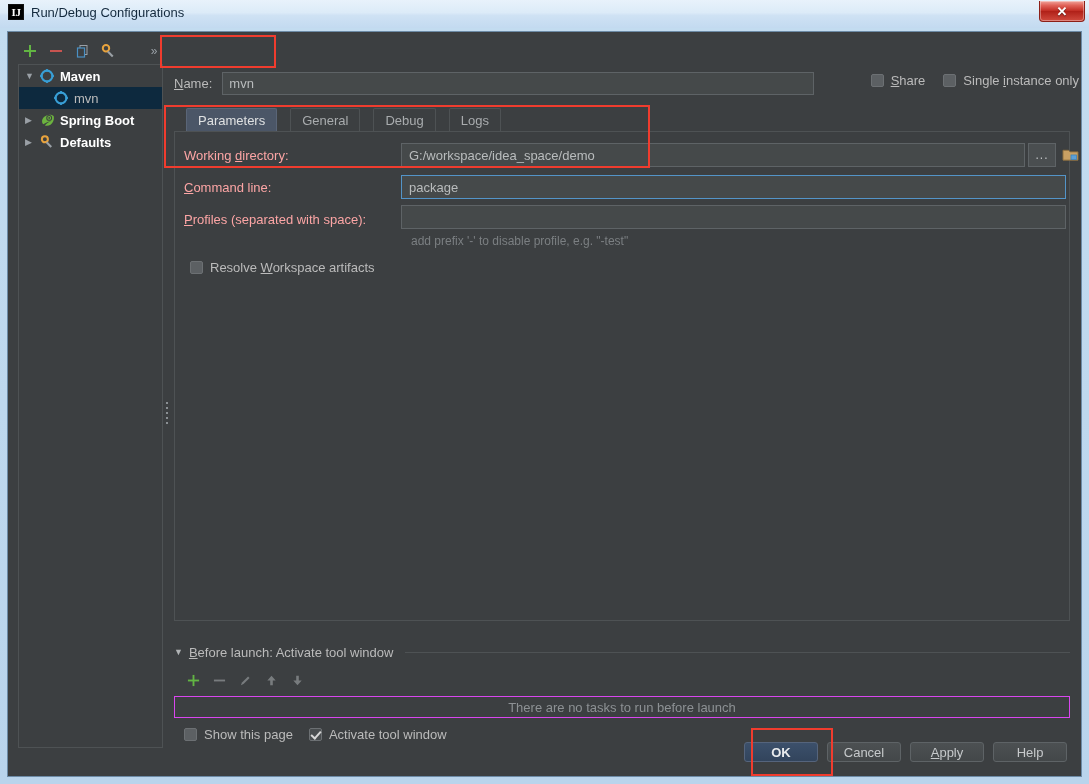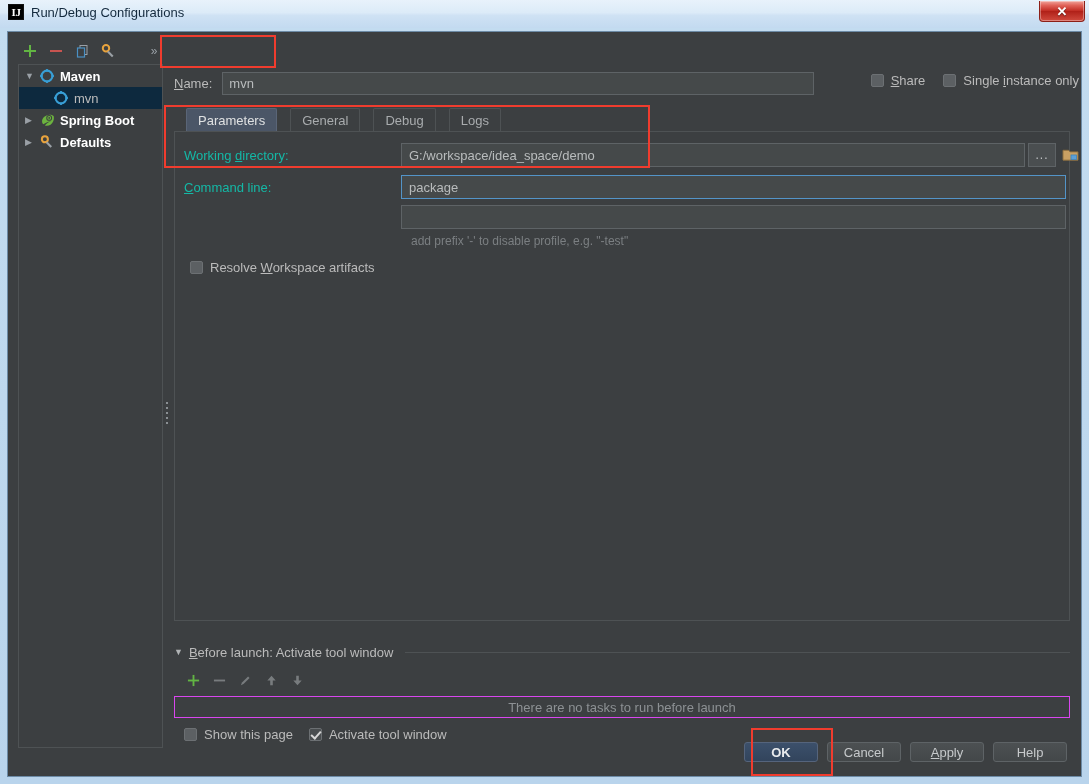--- a/index.html
+++ b/index.html
@@ -296,21 +296,21 @@
     background: #3c3f41;
   }
 
   .form-row {
     position: absolute;
     display: flex;
     align-items: center;
     height: 24px;
   }
   .form-label {
-    color: #14b8a6;
+    color: #fca5a5;
     font-size: 13px;
     white-space: nowrap;
   }
   .text-field {
     background: #45494a;
     border: 1px solid #5e6366;
     color: #b9bcbd;
     font-family: "Liberation Sans", sans-serif;
     font-size: 13px;
     padding: 0 7px;
@@ -601,20 +601,23 @@
           <path d="M1 3.5 L7 3.5 L8.5 5.2 L17 5.2 L17 14 L1 14 Z" fill="#c9a063" stroke="#8f6f3e" stroke-width="1"></path>
           <rect x="9.5" y="8.5" width="6" height="5" fill="#5c9fd6" stroke="#3c7fb5" stroke-width="0.8"></rect>
         </svg>
       </div>
 
       <div class="form-row" style="left:9px; top:43px;">
         <span class="form-label"><span class="u">C</span>ommand line:</span>
       </div>
       <input class="text-field focused" type="text" style="position: absolute; left: 226px; top: 43px; width: 665px;" value="package">
 
+      <div class="form-row" style="left:9px; top:75px;">
+        <span class="form-label"><span class="u">P</span>rofiles (separated with space):</span>
+      </div>
       <input class="text-field" type="text" style="position: absolute; left: 226px; top: 73px; width: 665px;" value="">
       <div class="hint-text" style="left:236px; top:102px;">add prefix '-' to disable profile, e.g. "-test"</div>
 
       <div class="chk-wrap" style="position:absolute; left:15px; top:128px;">
         <span class="chkbox"></span>
         <span>Resolve <span class="u">W</span>orkspace artifacts</span>
       </div>
 
     </div>
 

